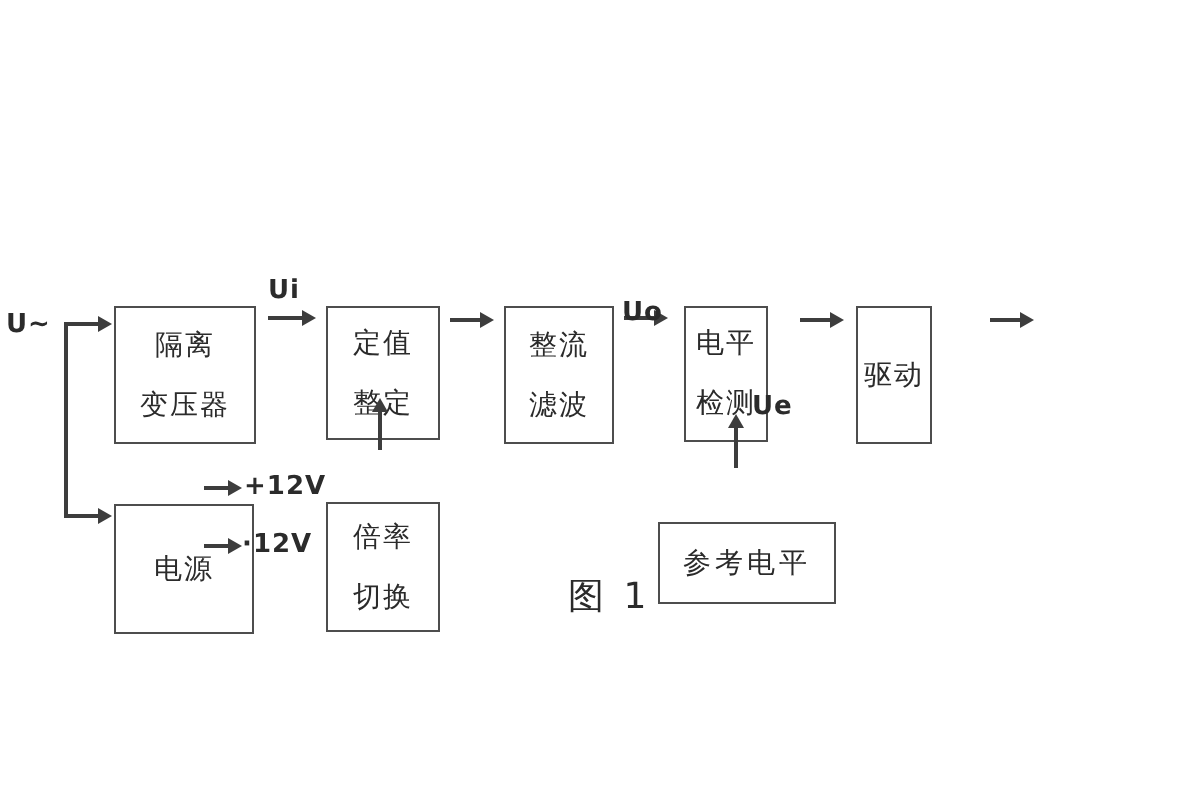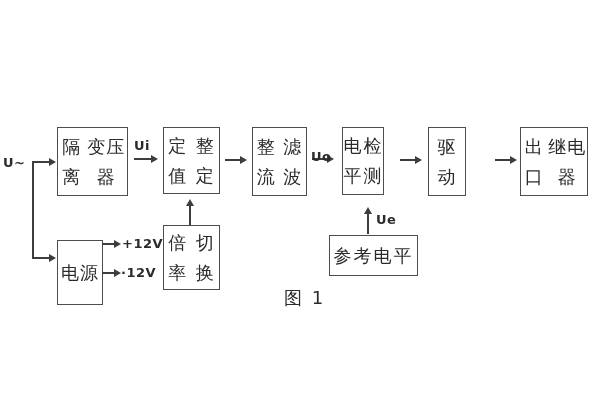--- a/index.html
+++ b/index.html
@@ -13,24 +13,25 @@
     width:600px;height:400px;background:var(--bg);
     font-family:"DejaVu Sans","Liberation Sans",sans-serif;
     color:var(--text);
   }
   .canvas{position:relative;width:600px;height:400px;background:var(--bg);overflow:hidden;}
 
   .box{
     position:absolute;
     border:1.6px solid var(--border);
     background:var(--bg);
-    display:flex;flex-direction:row;align-items:center;justify-content:center;
-    font-size:18px;line-height:30px;letter-spacing:1px;
+    display:flex;flex-direction:column;align-items:center;justify-content:center;
+    font-size:14px;line-height:30px;letter-spacing:1px;
     color:var(--text);
     box-sizing:border-box;
+    margin-top:26px;
   }
   .box span{display:block;text-align:center;}
 
   .wire-v{position:absolute;width:2px;background:var(--line);}
   .arr-r{position:absolute;height:2px;background:var(--line);}
   .arr-r::after{
     content:"";position:absolute;right:-7px;top:-3px;width:0;height:0;
     border-left:7px solid var(--line);
     border-top:4px solid transparent;border-bottom:4px solid transparent;
   }
@@ -71,26 +72,22 @@
 
   <div class="box" style="left:342px;top:127px;width:42px;height:68px">
     <span>电平</span>
     <span>检测</span>
   </div>
 
   <div class="box" style="left:428px;top:127px;width:38px;height:69px">
     <span>驱动</span>
   </div>
 
-  <div class="box" style="left:520px;top:127px;width:68px;height:69px">
-    <span>出口</span>
-    <span>继电器</span>
-  </div>
 
-  <div class="box" style="left:57px;top:240px;width:46px;height:65px">
+  <div class="box" style="left:57px;top:226px;width:70px;height:65px">
     <span>电源</span>
   </div>
 
   <div class="box" style="left:163px;top:225px;width:57px;height:65px">
     <span>倍率</span>
     <span>切换</span>
   </div>
 
   <div class="box" style="left:329px;top:235px;width:89px;height:41px;letter-spacing:2px">
     <span>参考电平</span>
@@ -108,19 +105,19 @@
 
   <div class="arr-r" style="left:102px;top:243px;width:12px"></div>
   <div class="arr-r" style="left:102px;top:272px;width:12px"></div>
 
   <div class="arr-u" style="left:189px;top:206px;height:19px"></div>
   <div class="arr-u" style="left:367px;top:214px;height:20px"></div>
 
   <div class="sig" style="left:3px;top:155px">U~</div>
   <div class="sig" style="left:134px;top:138px">Ui</div>
   <div class="sig" style="left:311px;top:149px">Uo</div>
-  <div class="sig" style="left:376px;top:212px">Ue</div>
+  <div class="sig" style="left:376px;top:196px">Ue</div>
   <div class="sig" style="left:122px;top:236px">+12V</div>
   <div class="sig" style="left:121px;top:265px">·12V</div>
 
   <div class="caption" style="left:284px;top:286px">图 1</div>
 
 </div>
 
 </body></html>

